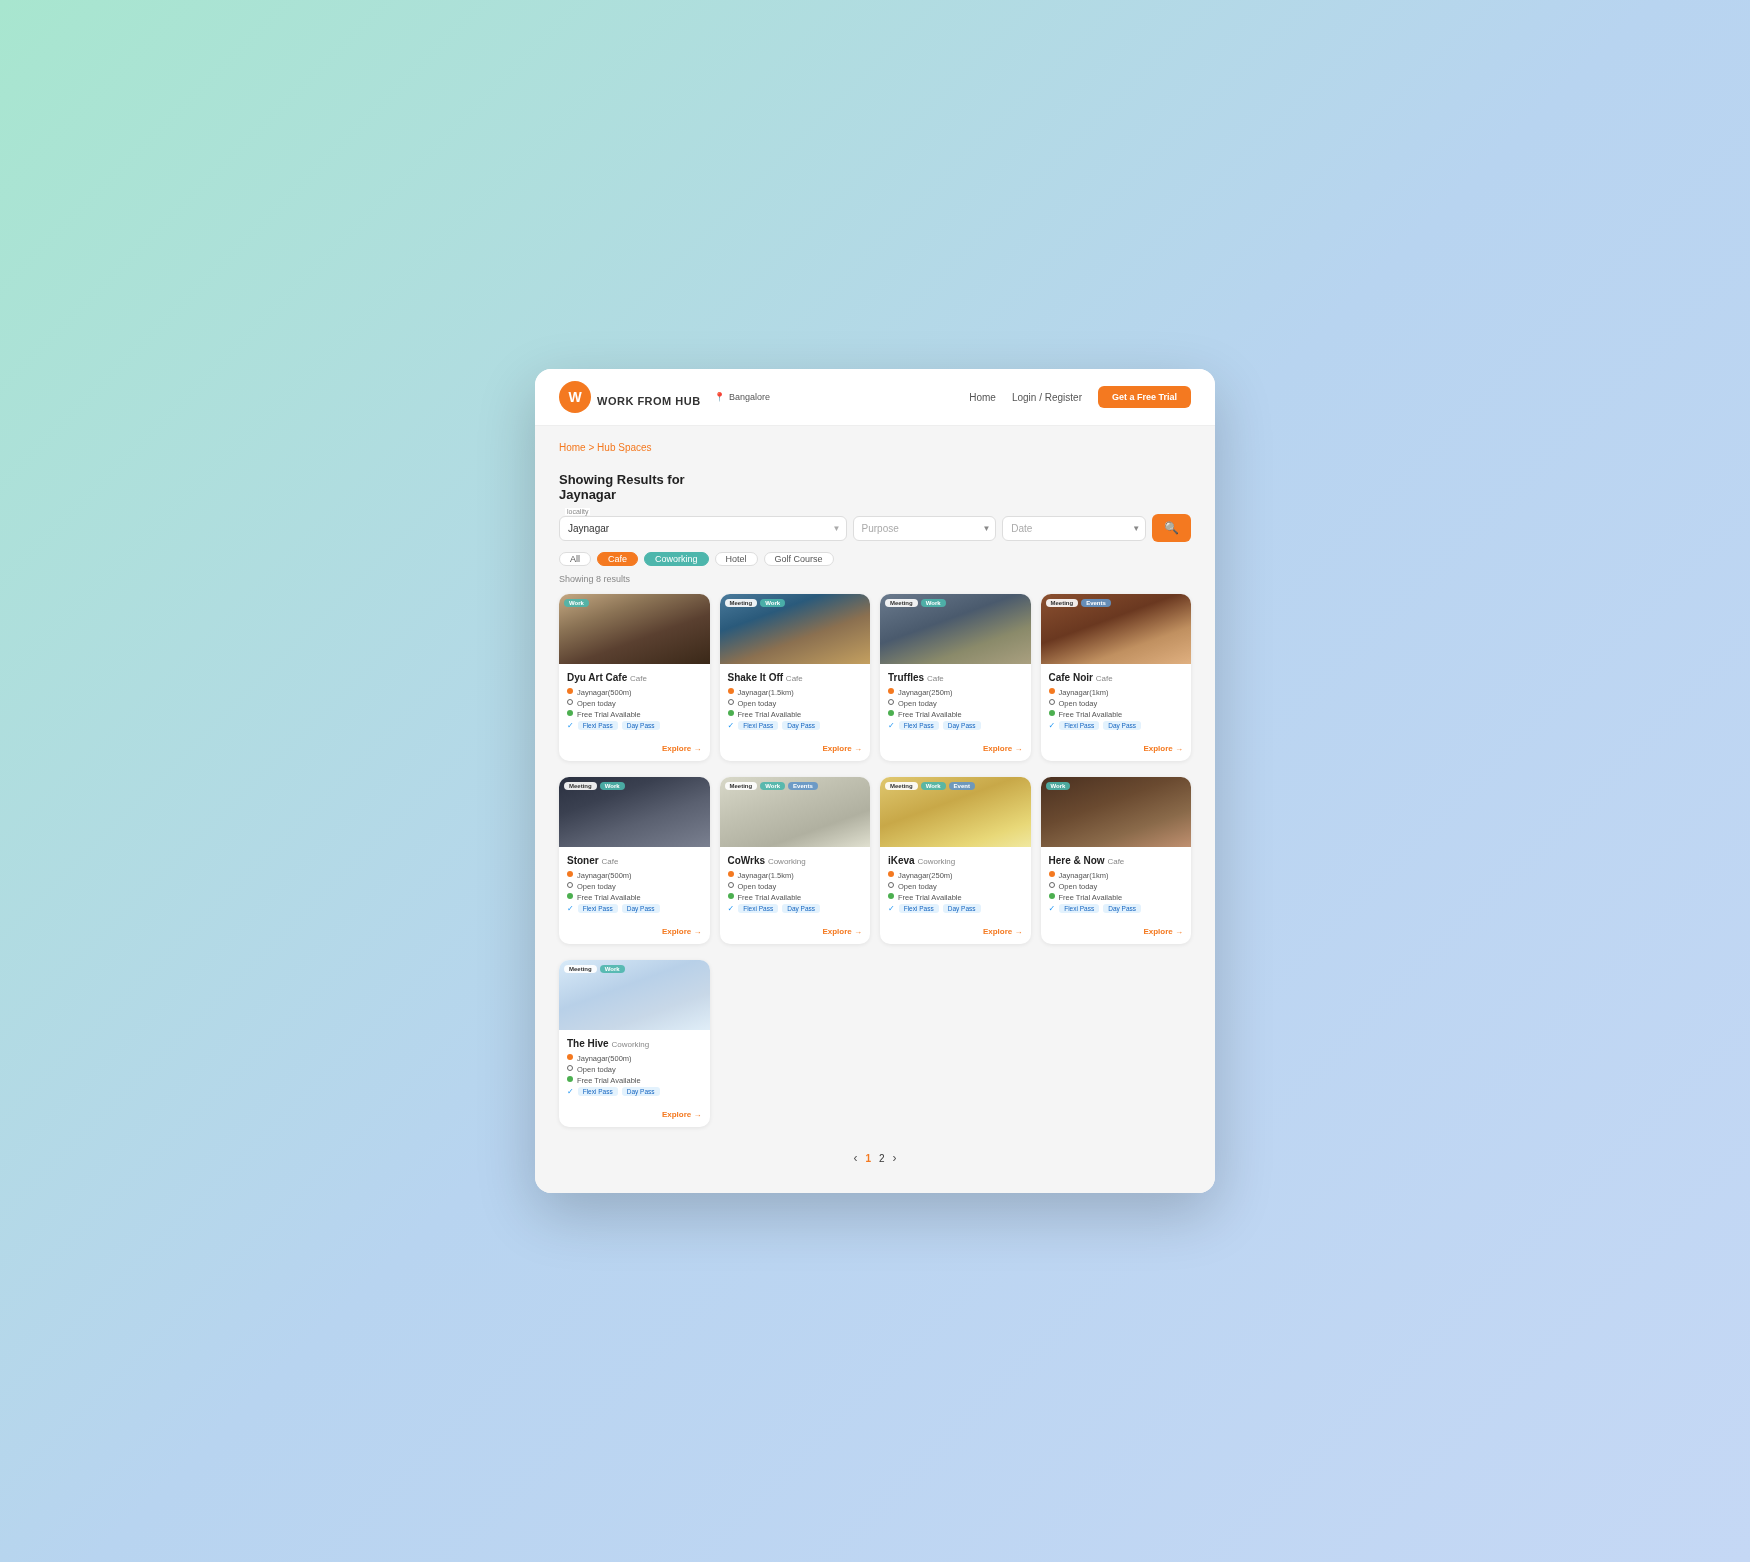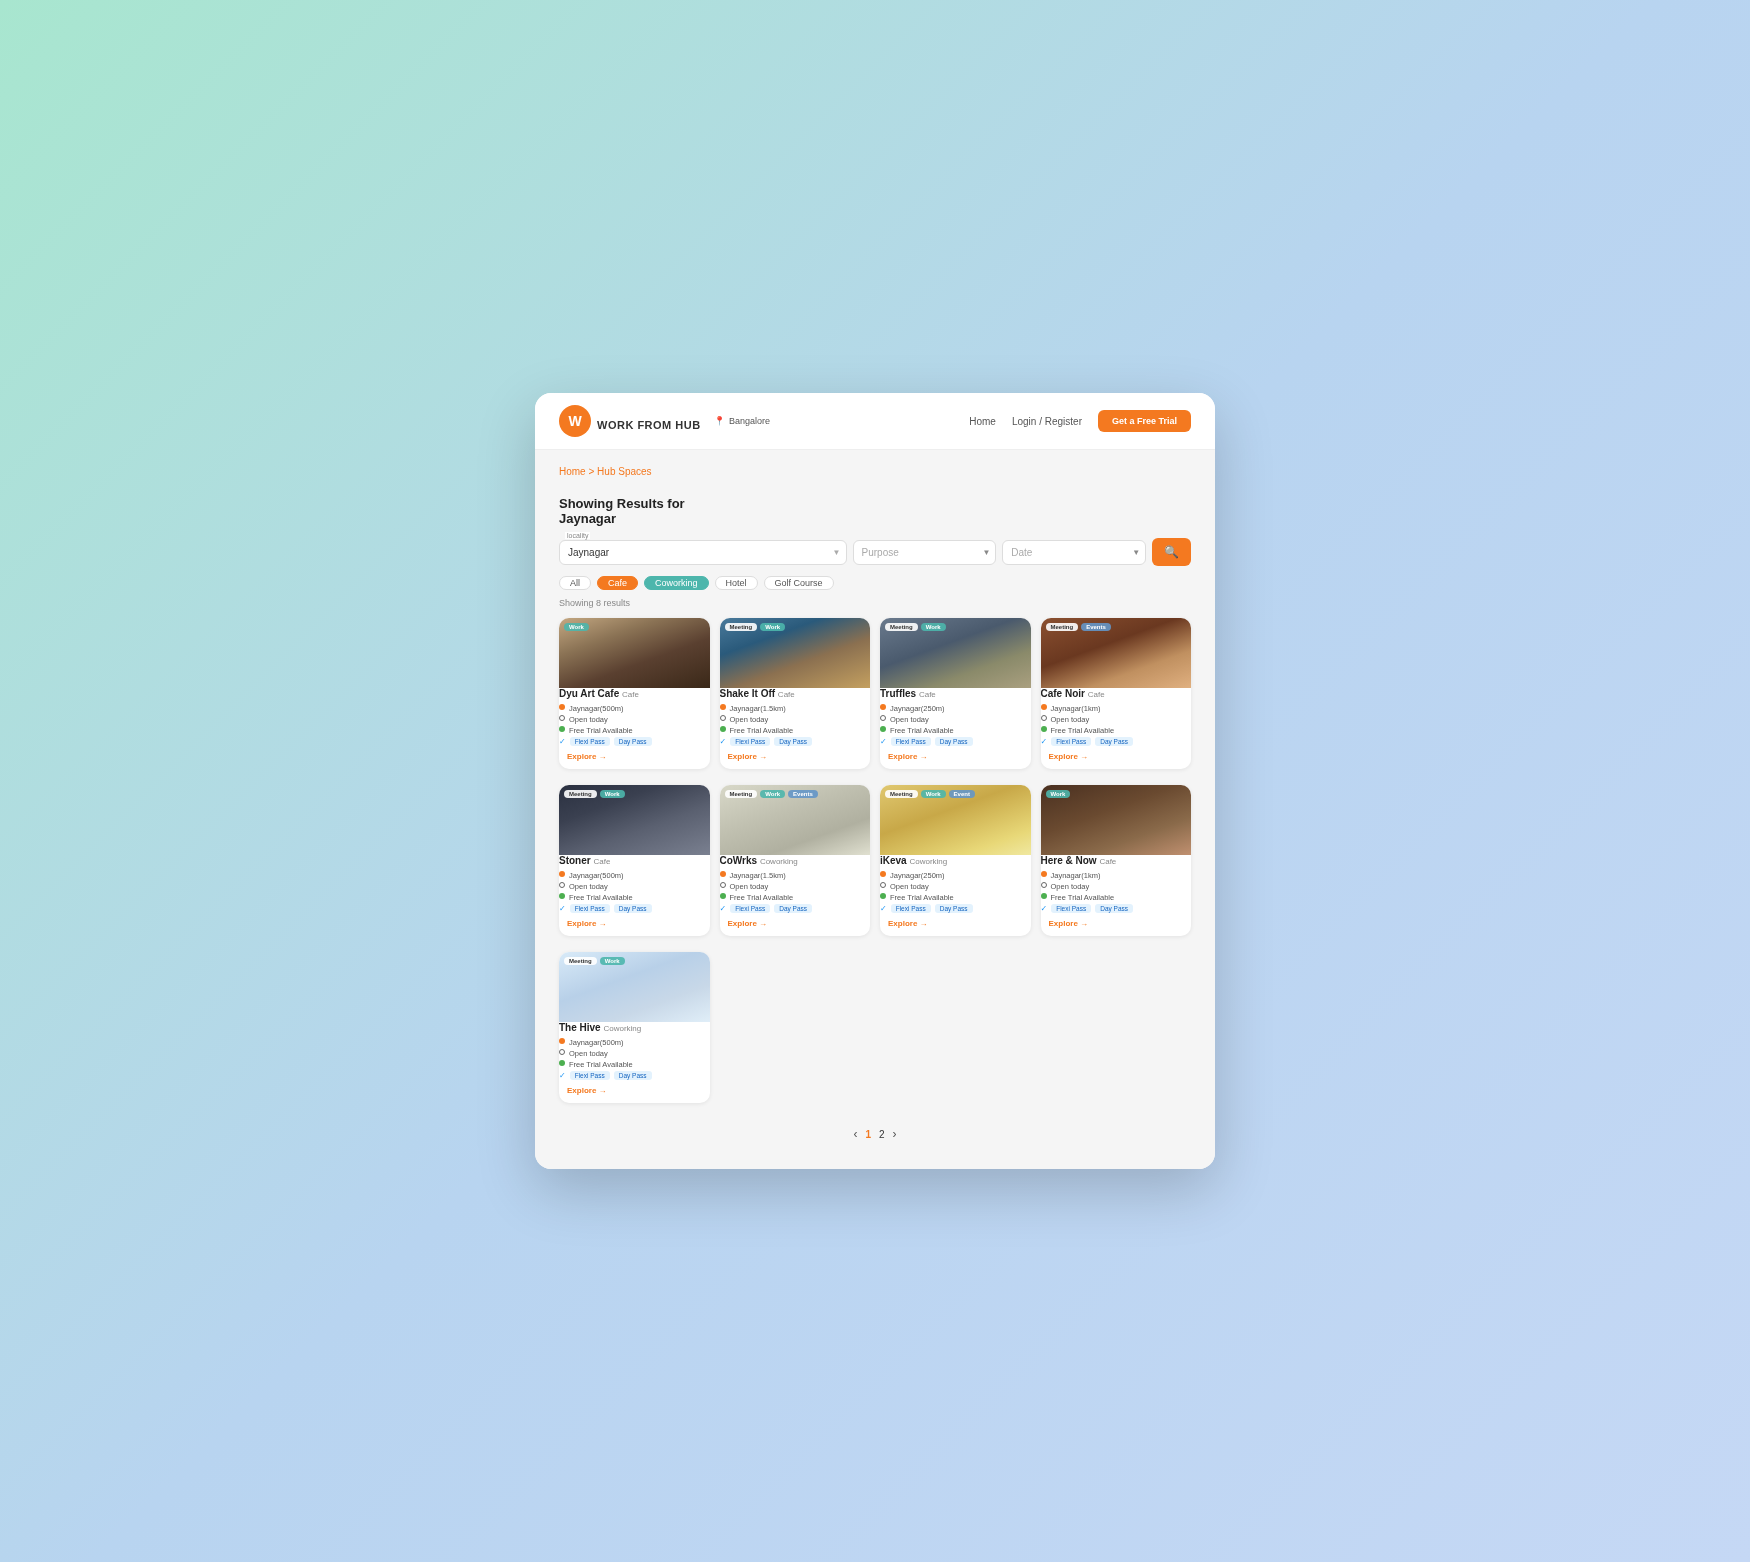--- a/index.html
+++ b/index.html
@@ -137,21 +137,21 @@
       position: absolute; top: 5px; left: 5px;
       display: flex; gap: 3px;
     }
     .card-tag {
       background: rgba(255,255,255,0.9);
       border-radius: 4px; padding: 1px 5px;
       font-size: 6px; color: #333; font-weight: 600;
     }
     .card-tag.work { background: rgba(77,182,172,0.9); color: #fff; }
     .card-tag.event { background: rgba(100,150,200,0.9); color: #fff; }
-    .card-body { }
+    .card-body { padding: 8px; }
     .card-name {
       font-size: 10px; font-weight: 700; color: #222; margin-bottom: 1px;
     }
     .card-type { font-size: 8px; color: #888; font-weight: 400; }
     .card-info { margin-top: 5px; }
     .card-info-row {
       display: flex; gap: 4px;
       font-size: 7.5px; color: #555; margin-bottom: 2px;
     }
     .card-info-row .dot {
@@ -160,21 +160,21 @@
     }
     .dot-loc { background: #f47920; }
     .dot-time { border: 1px solid #666; background: transparent; }
     .dot-free { background: #4CAF50; }
     .check-icon { color: #2196F3; font-size: 8px; }
     .pass-badge {
       background: #e3f2fd; color: #1565c0;
       border-radius: 3px; padding: 1px 5px; font-size: 6.5px;
     }
     .card-explore {
-      display: flex; align-items: center; 
+      display: flex; align-items: center; justify-content: flex-end;
       padding: 4px 8px 8px;
     }
     .explore-link {
       color: #f47920; font-size: 8px; font-weight: 600;
       display: flex; align-items: center; gap: 3px; cursor: pointer;
     }
     
     .pagination {
       display: flex; justify-content: center; align-items: center;
       gap: 8px; padding: 8px 0 4px;

